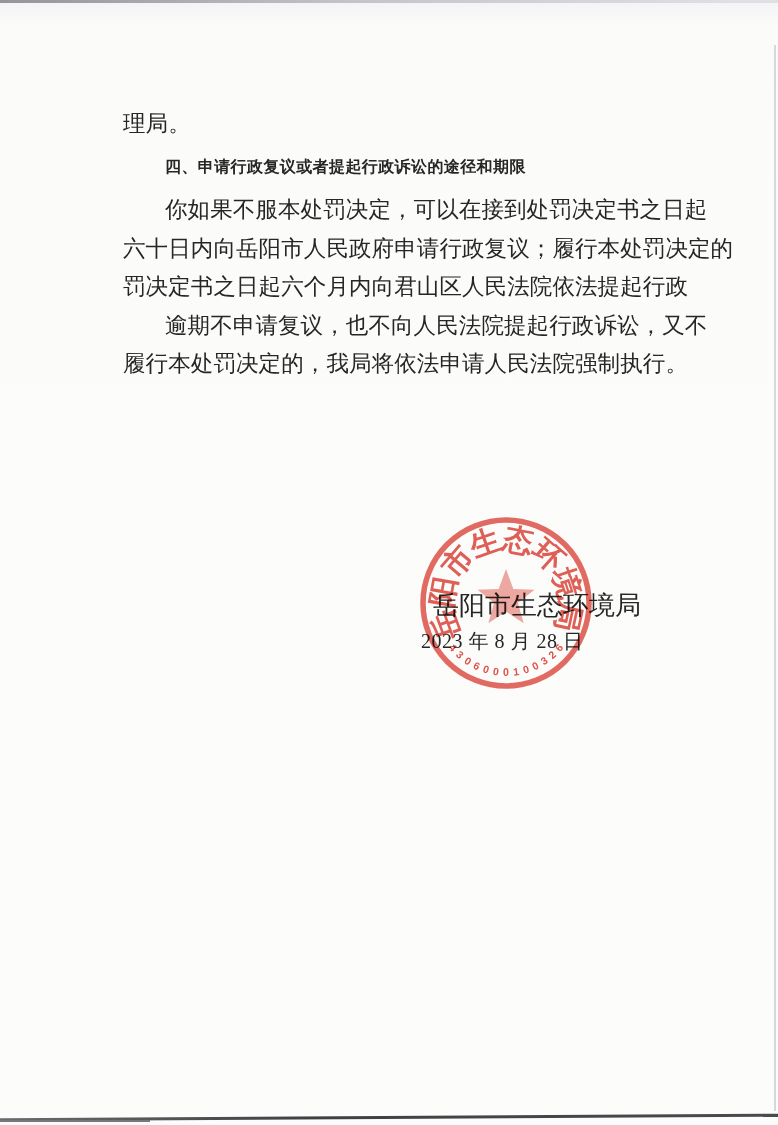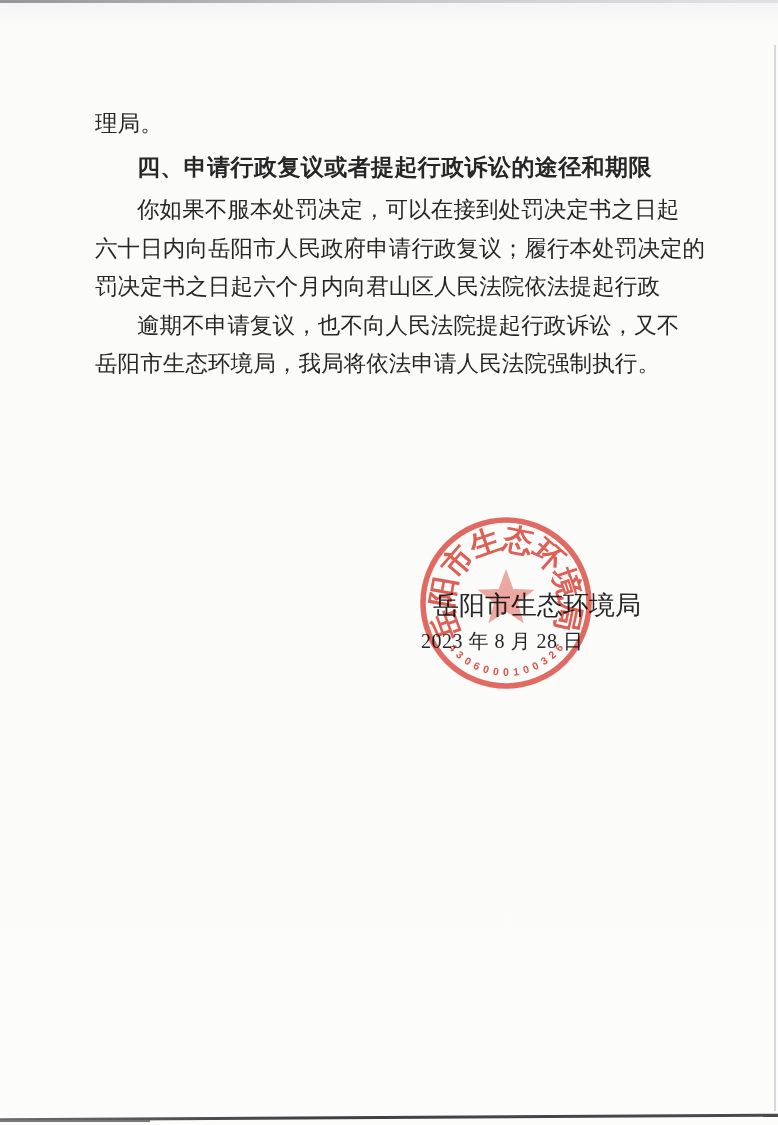--- a/index.html
+++ b/index.html
@@ -14,25 +14,25 @@
     background:linear-gradient(to right,#94949b,#c3c3c9 45%,#e0e0e4 95%);}
   .edge-right{position:absolute;top:45px;right:2px;width:2px;height:1066px;background:#d7d7de;}
   .edge-bottom{position:absolute;left:-6px;top:1116px;width:792px;height:2.5px;
     background:linear-gradient(to right,#6b6b70,#3f3f44 40%,#4a4a4f);transform:rotate(-0.33deg);}
   .edge-bottom-left{position:absolute;left:0;top:1120px;width:150px;height:2px;background:#77777c;}
 
   
   .body-text{position:absolute;left:95px;top:105px;width:592px;
     font-size:22.5px;letter-spacing:0.1px;}
   .para{margin:0;}
-  .line{line-height:38.5px;height:38.5px;white-space:nowrap;}
+  .line{line-height:38.5px;height:38.5px;white-space:nowrap;margin-left:28px;}
   .line.indent{text-indent:42px;}
   .para.heading{
     font-family:"Liberation Sans","DejaVu Sans",sans-serif;
-    font-weight:bold;font-size:23px;margin:4px 0 5px 0;letter-spacing:0.4px;}
+    font-weight:bold;font-size:16px;margin:4px 0 5px 0;letter-spacing:0.4px;}
   .body-text .para:nth-child(5){margin-top:5px;font-style:italic;}
 
   
   .sig-issuer{position:absolute;left:433px;top:592px;font-size:26px;line-height:1.1;z-index:1;}
   .sig-date{position:absolute;left:421px;top:630px;font-size:20px;line-height:1.1;z-index:1;letter-spacing:0.5px;}
 
   
   .seal{position:absolute;left:406px;top:503px;width:200px;height:200px;
     z-index:2;mix-blend-mode:multiply;filter:blur(0.45px);}
   .seal svg{width:200px;height:200px;}
@@ -58,21 +58,21 @@
       <div class="para heading">
         <div class="line indent">四、申请行政复议或者提起行政诉讼的途径和期限</div>
       </div>
       <div class="para">
         <div class="line indent">你如果不服本处罚决定，可以在接到处罚决定书之日起</div>
         <div class="line">六十日内向岳阳市人民政府申请行政复议；履行本处罚决定的</div>
         <div class="line">罚决定书之日起六个月内向君山区人民法院依法提起行政</div>
       </div>
       <div class="para">
         <div class="line indent">逾期不申请复议，也不向人民法院提起行政诉讼，又不</div>
-        <div class="line">岳阳市生态环境局，我局将依法申请人民法院强制执行。</div>
+        <div class="line">履行本处罚决定的，我局将依法申请人民法院强制执行。</div>
       </div>
     </div>
 
   <div class="sig-issuer">岳阳市生态环境局</div>
   <div class="sig-date">2023 年 8 月 28 日</div>
 
   <div class="seal">
     <svg viewBox="0 0 200 200" xmlns="http://www.w3.org/2000/svg">
       <circle id="seal-ring" cx="100" cy="100" r="83" fill="none" stroke-width="5.5" opacity="0.78" stroke="#dd4237"></circle>
       <polygon id="seal-star" opacity="0.5" points="100,66 107.35,85.89 128.53,86.73 111.89,99.86 117.63,120.27 100,108.5 82.37,120.27 88.11,99.86 71.47,86.73 92.65,85.89" fill="#e2564a"></polygon>

